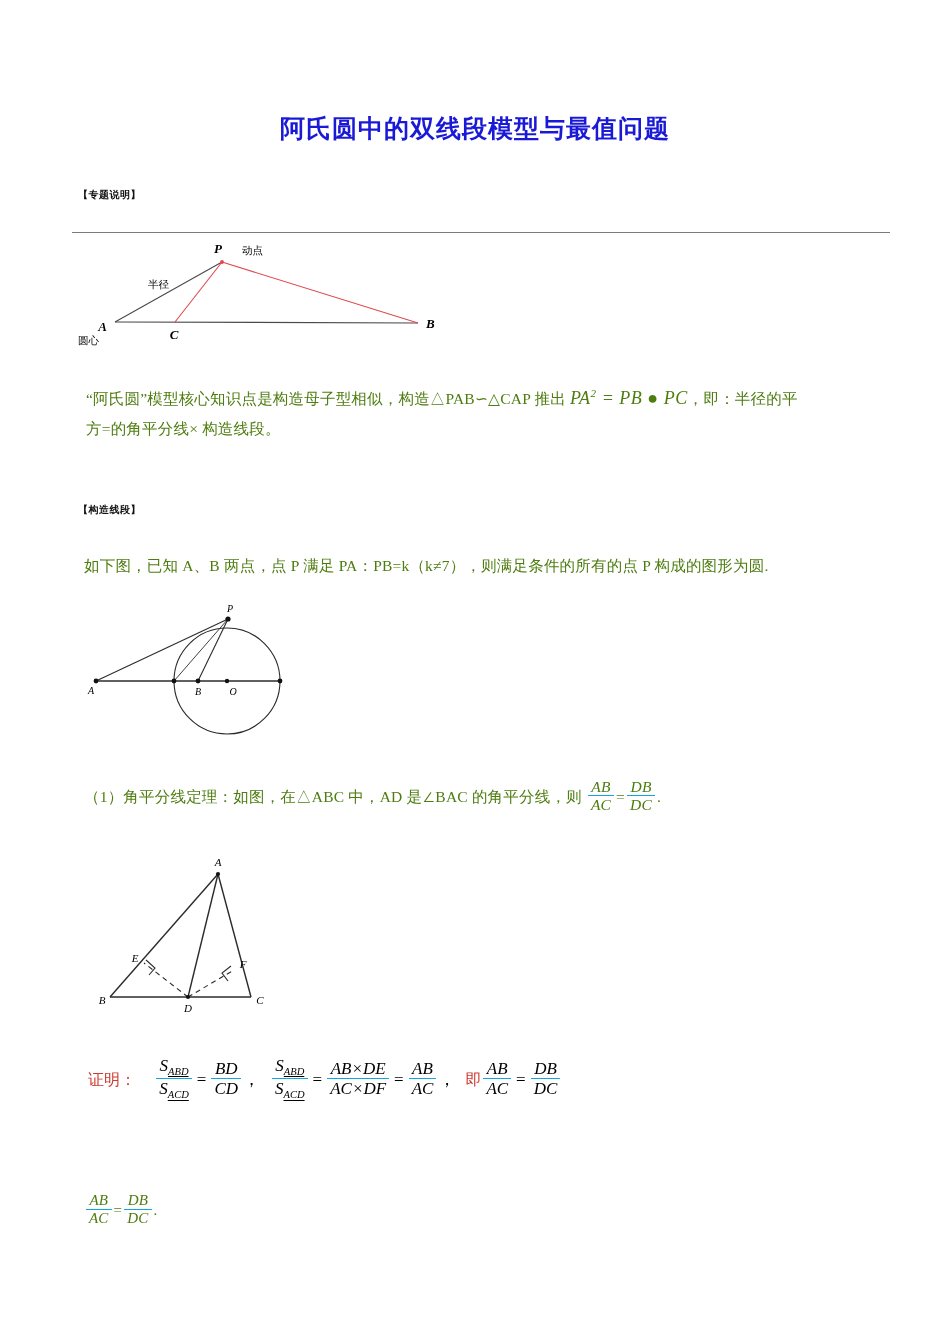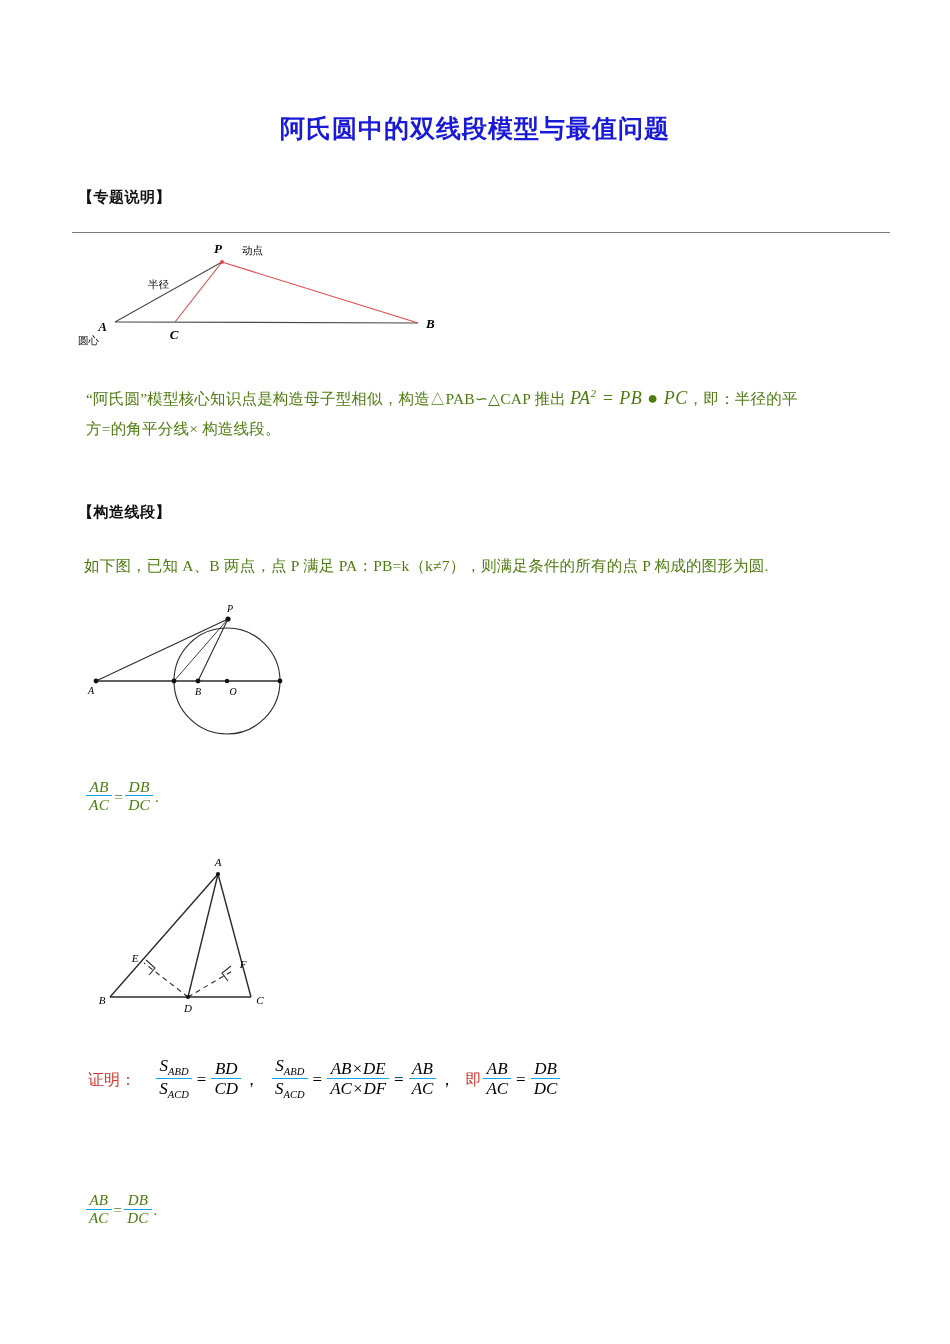--- a/index.html
+++ b/index.html
@@ -35,21 +35,21 @@
     letter-spacing: 1px;
     color: #1a1ad6;
   }
 
   
   .section-head {
     position: absolute;
     left: 78px;
     font-family: "DejaVu Sans", sans-serif;
     font-weight: bold;
-    font-size: 15px;
+    font-size: 10px;
     color: #111111;
     letter-spacing: 0.5px;
   }
   #sec1 { top: 188px; }
   #sec2 { top: 503px; }
 
   .hrule {
     position: absolute;
     left: 72px;
     top: 232px;
@@ -113,21 +113,21 @@
     font-size: 17px;
     font-family: "Liberation Serif", serif;
     white-space: nowrap;
   }
   #proof-line .redtag {
     color: #cf3a32;
     font-style: normal;
     font-size: 16px;
   }
   #proof-line .frac { font-size: 17px; }
-  #proof-line .sub { font-size: 0.62em; vertical-align: sub; font-style: italic; }
+  #proof-line .sub { font-size: 0.62em; vertical-align: sub; font-style: italic; text-decoration: underline; }
   #proof-line .op { font-style: normal; padding: 0 3px; }
   #proof-line .comma { font-style: normal; padding-right: 10px; }
 
   
   .figure { position: absolute; }
   #fig-ap   { left: 70px;  top: 236px; width: 420px; height: 120px; }
   #fig-circ { left: 80px;  top: 600px; width: 250px; height: 150px; }
   #fig-tri  { left: 88px;  top: 852px; width: 280px; height: 166px; }
 
   .figure svg { display: block; overflow: visible; }
@@ -198,21 +198,21 @@
       <circle cx="148" cy="19" r="2.6" fill="#111"></circle>
 
       <text class="lbl-sm" x="11" y="94" font-size="10" text-anchor="middle">A</text>
       <text class="lbl-sm" x="118" y="95" font-size="10" text-anchor="middle">B</text>
       <text class="lbl-sm" x="153" y="95" font-size="10" text-anchor="middle">O</text>
       <text class="lbl-sm" x="150" y="12" font-size="10" text-anchor="middle">P</text>
     </svg>
   </div>
 
   <div class="para" id="para-thm1">
-    <span class="frac"><span class="num">AB</span><span class="den">AC</span></span><span>=</span><span class="frac"><span class="num">DB</span><span class="den">DC</span></span><span>.</span>
+    <span>（1）角平分线定理：如图，在△ABC 中，AD 是∠BAC 的角平分线，则 </span><span class="frac"><span class="num">AB</span><span class="den">AC</span></span><span>=</span><span class="frac"><span class="num">DB</span><span class="den">DC</span></span><span>.</span>
   </div>
 
   <div class="figure" id="fig-tri">
     <svg width="280" height="166" viewBox="0 0 280 166">
 
       <line x1="130" y1="22" x2="22" y2="145" stroke="#2b2b2b" stroke-width="1.4"></line>
       <line x1="130" y1="22" x2="163" y2="145" stroke="#2b2b2b" stroke-width="1.4"></line>
       <line x1="22" y1="145" x2="163" y2="145" stroke="#2b2b2b" stroke-width="1.7"></line>
 
       <line x1="130" y1="22" x2="100" y2="145" stroke="#2b2b2b" stroke-width="1.4"></line>

